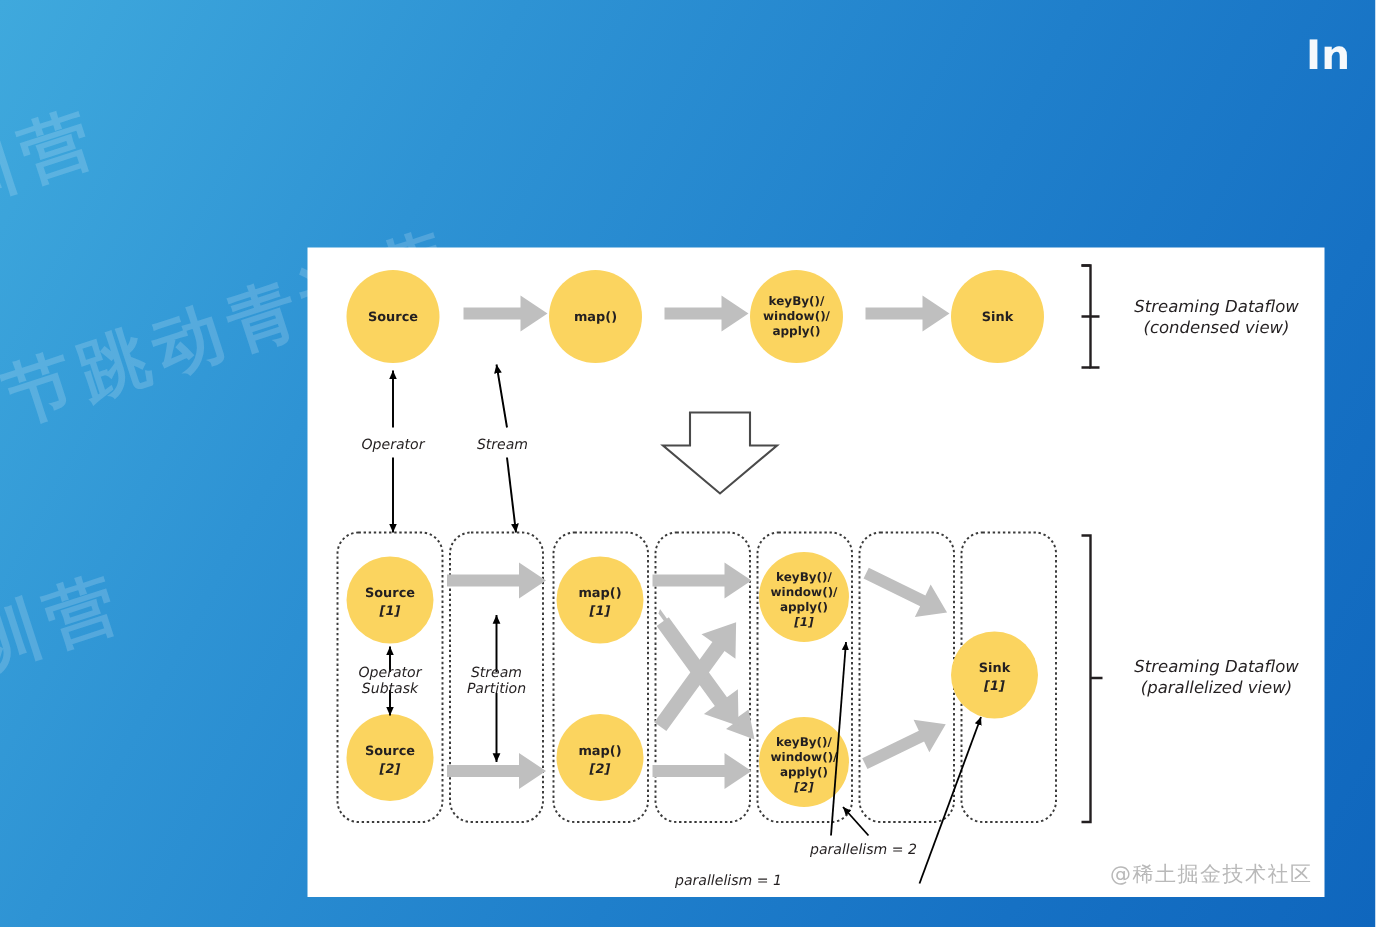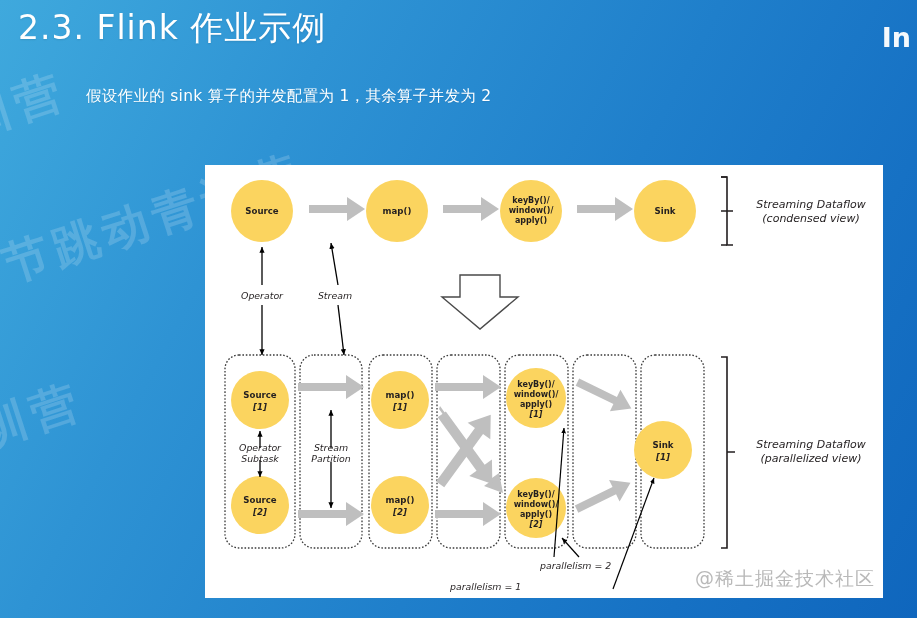--- a/index.html
+++ b/index.html
@@ -36,21 +36,21 @@
 
   
   #title {
     position: absolute; left: 18px; top: 6px;
     font-size: 33px; color: #ffffff; font-weight: 400;
     letter-spacing: 1px;
     font-family: "DejaVu Sans", sans-serif;
     text-shadow: 0 1px 2px rgba(0,0,0,.10);
   }
   #corner-mark {
-    position: absolute; right: 6px; top: 22px;
+    position: absolute; right: 17px; top: 22px;
     font-size: 27px; color: #ffffff; font-weight: 700;
     font-family: "DejaVu Sans", sans-serif;
     opacity: .96;
   }
   .body-line {
     position: absolute; left: 86px;
     color: #ffffff; font-size: 15.5px;
     font-family: "DejaVu Sans", sans-serif;
     letter-spacing: .3px;
     text-shadow: 0 1px 1px rgba(0,0,0,.08);
@@ -82,43 +82,41 @@
     font-size: 9.4px;
     fill: #231f20;
     font-style: italic;
     text-anchor: middle;
   }
   .ann.big { font-size: 11px; }
   .ann.left { text-anchor: start; }
   .wm-bottom {
     position: absolute;
     right: 8px; bottom: 6px;
-    font-size: 19px;
+    font-size: 14px;
     color: #b9b9b9;
     font-family: "DejaVu Sans", sans-serif;
     letter-spacing: 1px;
     white-space: nowrap;
   }
 </style>
 </head>
 <body>
 
 <div id="slide">
 
   <div class="wm-layer">
     <div class="wm-row r1">字节跳动青训营</div>
     <div class="wm-row r2">字节跳动青训营</div>
     <div class="wm-row r3">字节跳动青训营</div>
     <div class="wm-row r4">字节跳动青训营</div>
   </div>
 
-  <div id="title">2.3. Flink 作业示例</div>
   <div id="corner-mark">In</div>
 
-  <div class="body-line" id="line1">假设作业的 sink 算子的并发配置为 1，其余算子并发为 2</div>
 
   <div id="panel">
     <div id="fig">
       <svg width="678" height="433" viewBox="0 0 678 433" xmlns="http://www.w3.org/2000/svg">
         <defs>
           <marker id="ah" viewBox="0 0 10 10" refX="9" refY="5" markerWidth="5" markerHeight="5" orient="auto-start-reverse">
             <path d="M0,1 L9,5 L0,9 z" fill="#000"></path>
           </marker>
         </defs>
 

